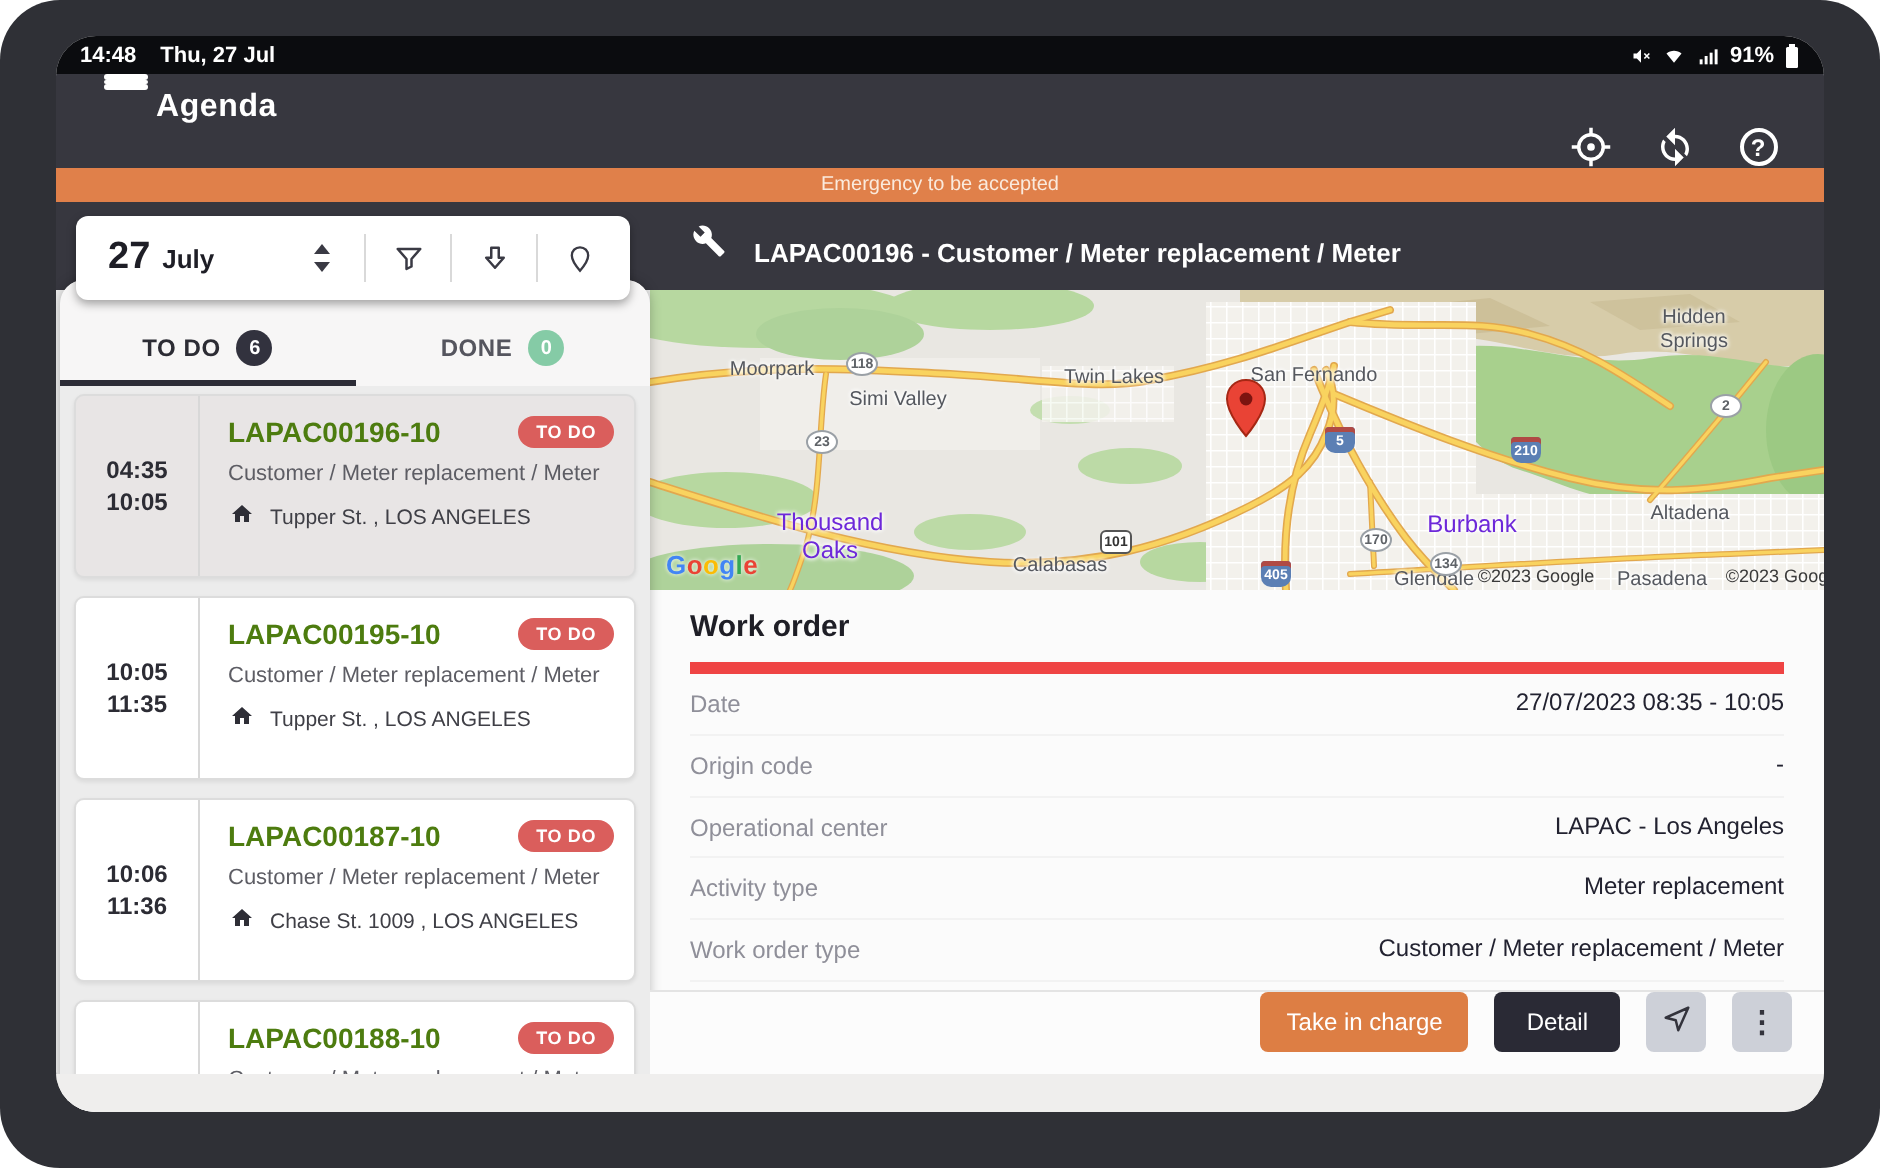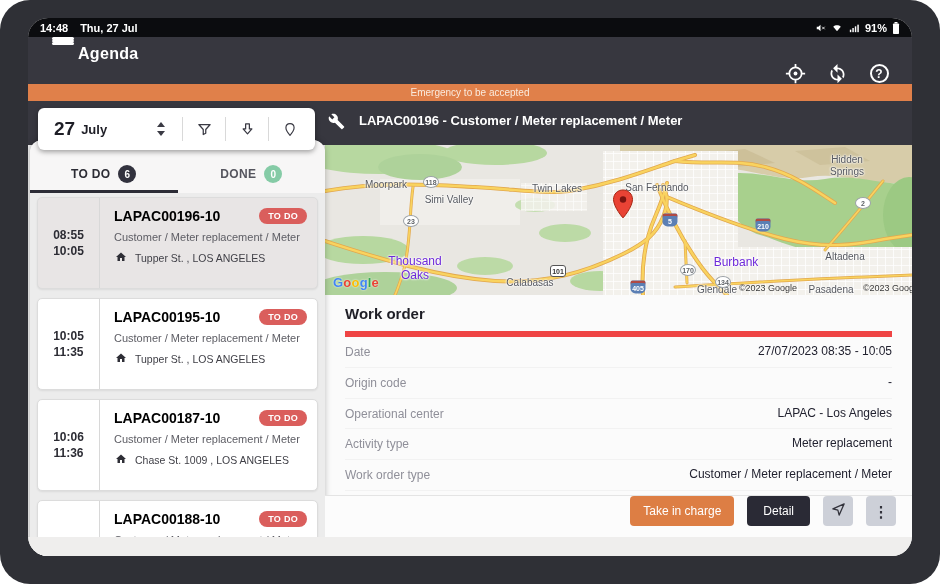--- a/index.html
+++ b/index.html
@@ -24,21 +24,21 @@
   .header-actions { margin-left:auto; display:flex; gap:20px; align-items:center; padding-right:4px; }
   .header-actions .hicon { width:22px; height:22px; display:flex; align-items:center; justify-content:center; cursor:pointer; }
   .help-circle { width:19px; height:19px; border:2px solid #fff; border-radius:50%; color:#fff; font-size:12px; font-weight:bold; display:flex; align-items:center; justify-content:center; }
 
   
   .banner { position:absolute; left:0; top:66px; width:884px; height:17px; background:#E0804A;
     display:flex; align-items:center; justify-content:center; color:#faeadd; font-size:10px; }
 
   
   .wo-header { position:absolute; left:0; top:83px; width:884px; height:44px; background:#37373F; display:flex; align-items:center; }
-  .wo-header .wo-title-wrap { position:absolute; left:300px; display:flex; align-items:flex-start; gap:14px; }
+  .wo-header .wo-title-wrap { position:absolute; left:318px; display:flex; align-items:flex-end; gap:14px; }
   .wo-header .wo-title { color:#fff; font-size:13px; font-weight:bold; }
 
   
   .date-card { position:absolute; left:10px; top:90px; width:277px; height:42px; background:#fff; border-radius:6px;
     box-shadow:0 2px 5px rgba(0,0,0,.35); display:flex; align-items:center; padding:0 10px 0 16px; z-index:6; }
   .date-day { font-size:19px; font-weight:bold; color:#1e1e26; }
   .date-month { font-size:13px; color:#1e1e26; margin-left:6px; font-weight:bold; }
   .date-tools { margin-left:auto; display:flex; align-items:center; }
   .tool-btn { width:30px; height:26px; display:flex; align-items:center; justify-content:center; cursor:pointer; }
   .tool-sep { width:1px; height:24px; background:#d9d9d9; margin:0 6px; }
@@ -56,21 +56,21 @@
   .count-badge.green { background:#85CBA6; }
   .tab-underline { position:absolute; left:0; bottom:0; width:50%; height:3px; background:#2c2c36; }
 
   .cards { padding:4px 7px 0 7px; display:flex; flex-direction:column; gap:9px; }
   .order-card { background:#fff; border:1px solid #dcdcdc; border-radius:5px; height:92px; display:flex; cursor:pointer;
     box-shadow:0 1px 2px rgba(0,0,0,.08); overflow:hidden; }
   .order-card.selected { background:#e8e5e5; }
   .time-col { width:62px; flex:0 0 62px; border-right:1px solid #d8d8d8; display:flex; flex-direction:column;
     align-items:center; justify-content:center; gap:2px; font-size:12px; color:#2c2c34; font-weight:bold; }
   .card-body { flex:1; padding:10px 12px 8px 14px; position:relative; }
-  .card-id { font-size:14px; font-weight:bold; color:#000000; }
+  .card-id { font-size:14px; font-weight:bold; color:#4d7c0f; }
   .status-pill { position:absolute; right:10px; top:10px; background:#DA5E5C; color:#fff; font-size:9px; font-weight:bold;
     padding:3px 9px; border-radius:10px; letter-spacing:.3px; }
   .card-type { font-size:11px; color:#5d5d64; margin-top:7px; }
   .card-addr { display:flex; align-items:center; gap:7px; margin-top:8px; font-size:10.5px; color:#3f3f46; }
 
   
   .map { position:absolute; left:297px; top:127px; width:587px; height:150px; overflow:hidden; background:#e9e7e2; cursor:grab; }
   .map svg.mapbg { position:absolute; left:0; top:0; }
   .map-label { position:absolute; transform:translate(-50%,-50%); font-size:10px; color:#55585f;
     text-shadow:0 0 2px #fff, 0 0 2px #fff, 0 0 3px #fff; white-space:pre-line; text-align:center; line-height:1.15; pointer-events:none; }
@@ -228,21 +228,21 @@
           <span class="tab-label">DONE</span>
           <span class="count-badge green">0</span>
         </div>
         <div class="tab-underline"></div>
       </div>
 
       <div class="cards">
 
         <div class="order-card selected">
           <div class="time-col">
-            <span>08:55</span>
+            <span>04:35</span>
             <span>10:05</span>
           </div>
           <div class="card-body">
             <div class="card-id">LAPAC00196-10</div>
             <div class="status-pill">TO DO</div>
             <div class="card-type">Customer / Meter replacement / Meter</div>
             <div class="card-addr">
               <span><svg width="14" height="12" viewBox="0 0 24 24" fill="#2e2e36">
                     <path d="M10 20v-6h4v6h5v-8h3L12 3 2 12h3v8z"></path>
                   </svg></span>

